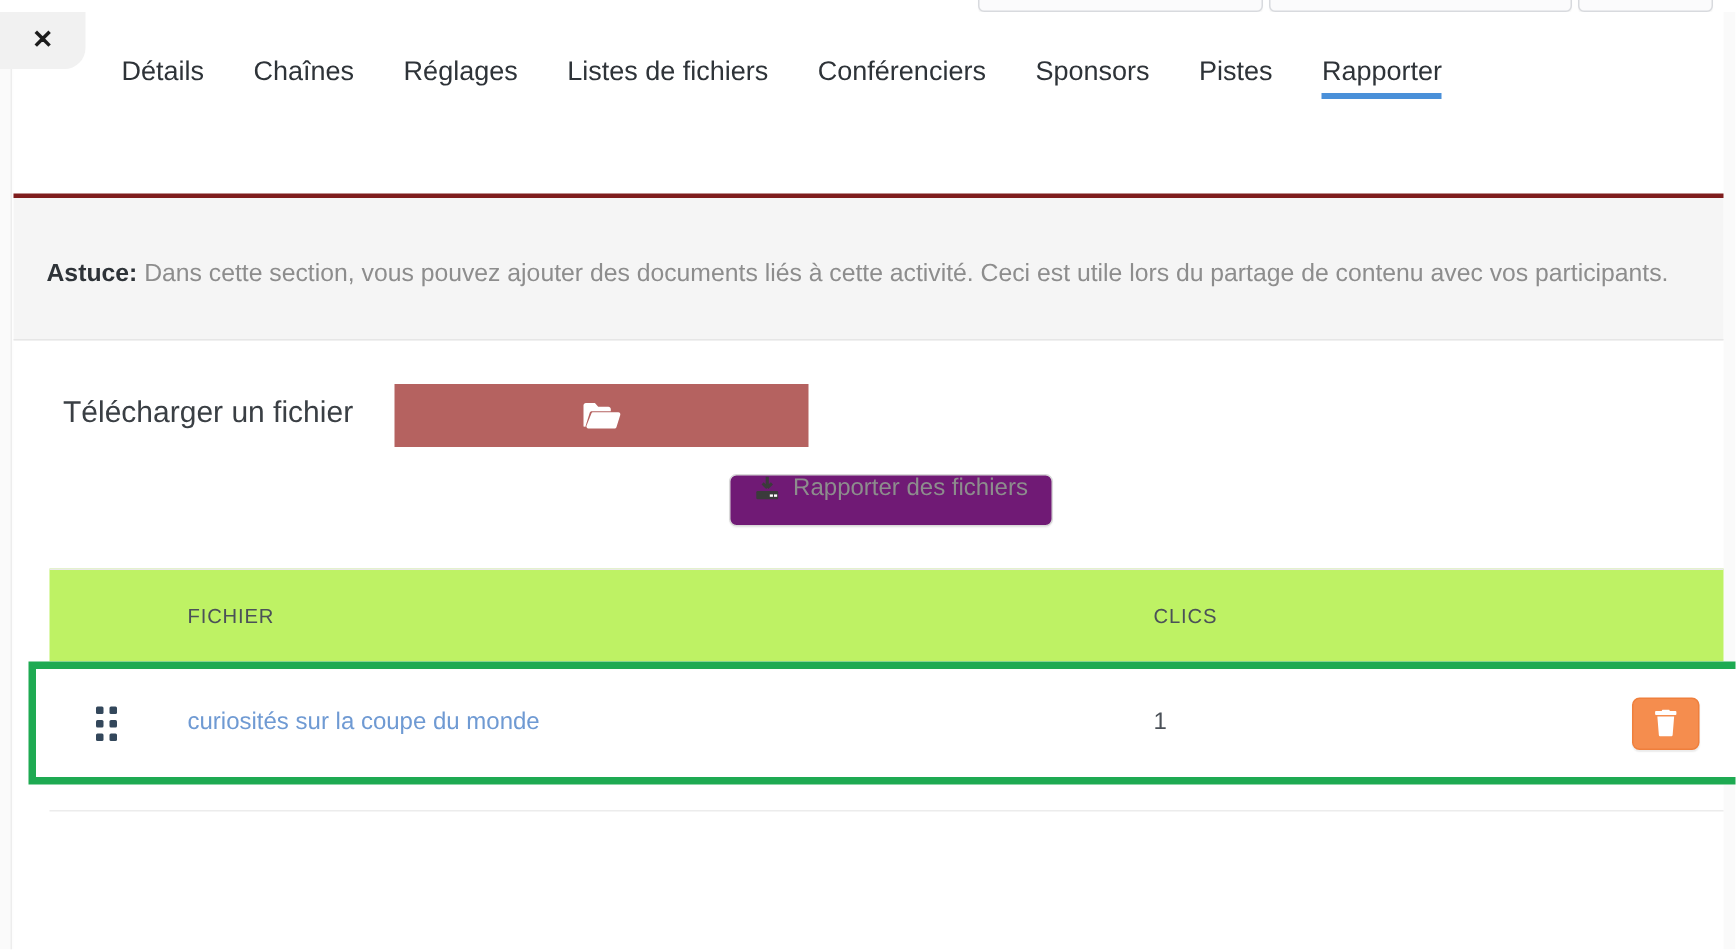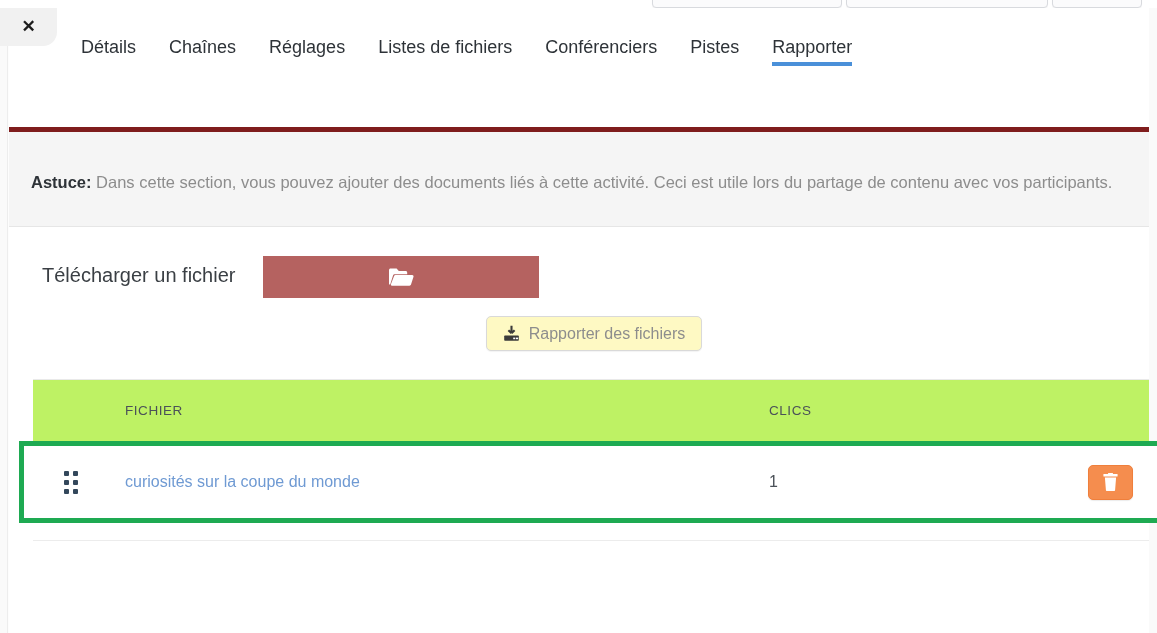--- a/index.html
+++ b/index.html
@@ -88,21 +88,21 @@
     line-height: 1;
     letter-spacing: 0;
   }
 
   
   .tabs-wrap {
     position: absolute;
     left: 0; top: 0;
     width: 1140px;
     padding: 22px 0 0 0;
-    border-bottom: 5px solid #7f1d1d;
+    border-bottom: 3px solid #7f1d1d;
     box-sizing: border-box;
     height: 124px;
     text-align: right;
   }
   .tabs-row {
     display: flex;
     flex-wrap: wrap;
     padding-left: 72px;
     align-items: flex-start;
   }
@@ -183,25 +183,24 @@
     position: absolute;
     left: 0; top: 308px;
     width: 1140px;
     display: flex;
     justify-content: center;
     padding-left: 30px;
     box-sizing: border-box;
   }
   .report-btn {
     display: inline-flex;
-    align-items: center;
     gap: 9px;
     height: 35px;
     padding: 0 16px;
-    background: #fef9c3;
+    background: #701a75;
     border: 1px solid #d9d9d9;
     border-radius: 5px;
     box-shadow: 0 1px 1px rgba(0,0,0,.05);
     font-size: 16px;
     color: #8d8d8d;
     cursor: pointer;
   }
   .dl-icon { display: block; flex: none; }
 
   
@@ -330,20 +329,23 @@
           <span>Chaînes</span>
         </div>
         <div class="tab">
           <span>Réglages</span>
         </div>
         <div class="tab">
           <span>Listes de fichiers</span>
         </div>
         <div class="tab">
           <span>Conférenciers</span>
+        </div>
+        <div class="tab">
+          <span>Sponsors</span>
         </div>
         <div class="tab">
           <span>Pistes</span>
         </div>
         <div class="tab active">
           <span>Rapporter</span>
         </div>
       </div>
     </div>
 

